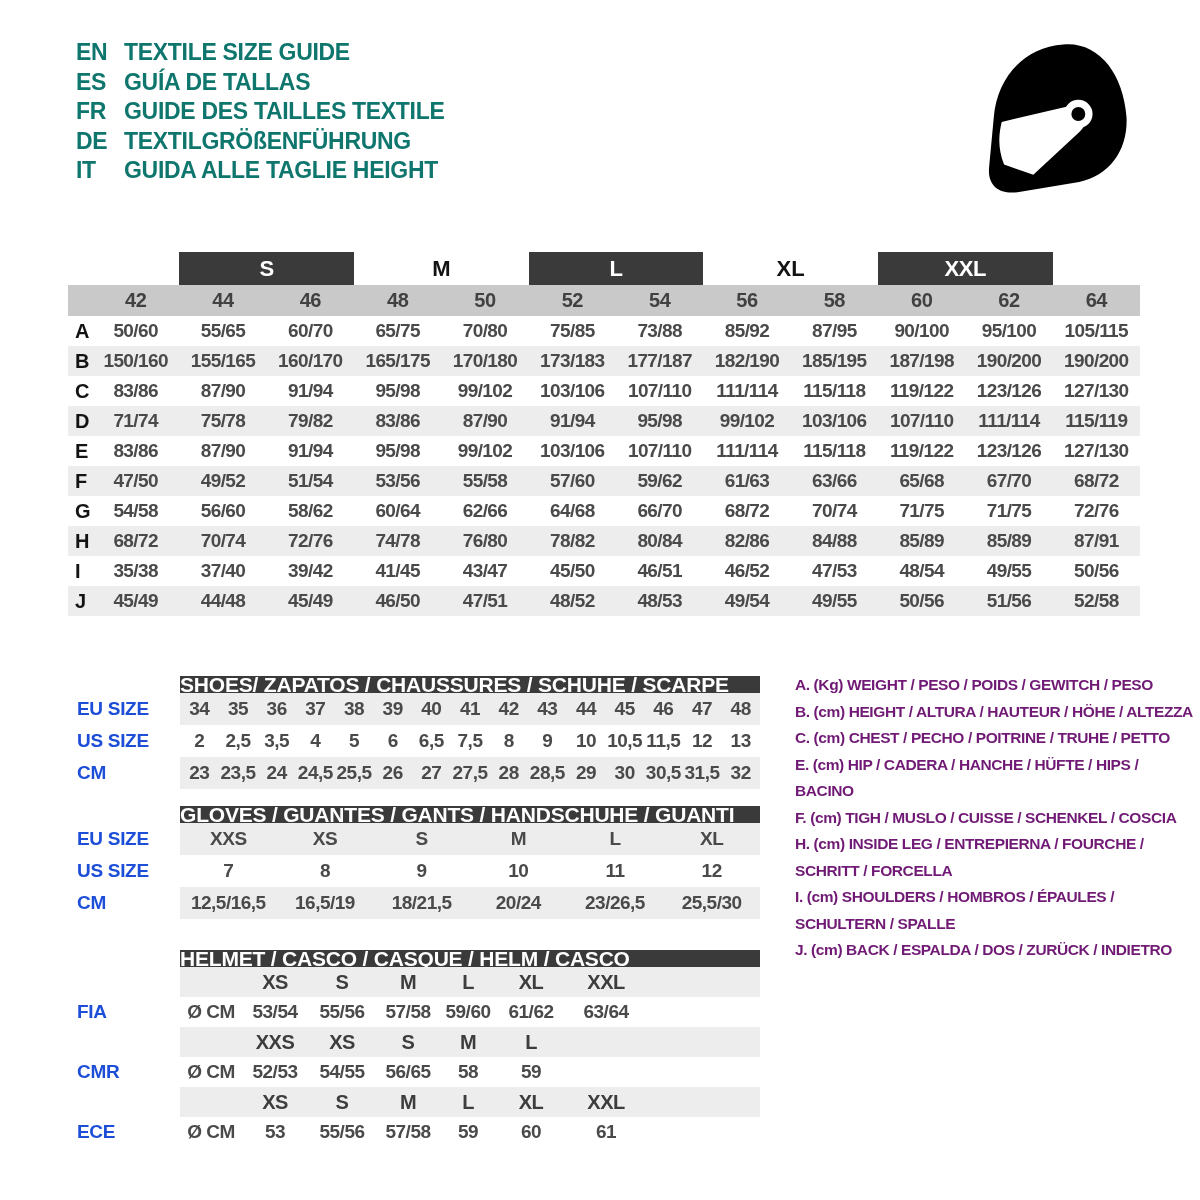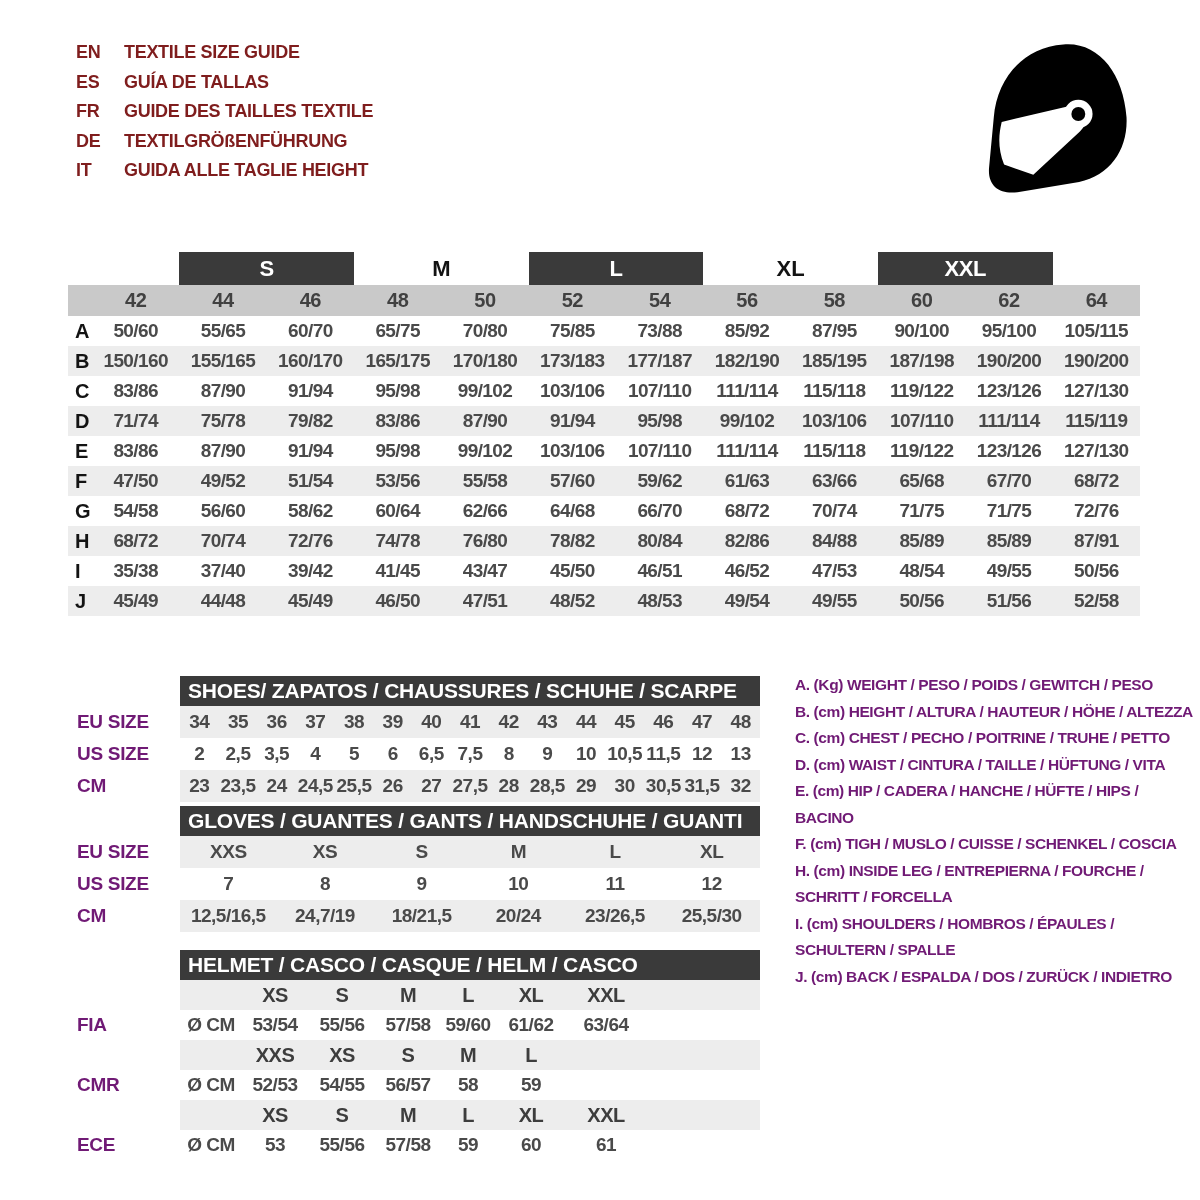--- a/index.html
+++ b/index.html
@@ -1,22 +1,22 @@
 <!DOCTYPE html>
 <html><head>
 <meta charset="utf-8">
 <style>
   html,body{margin:0;padding:0;background:#fff;}
   .page{position:relative;width:1200px;height:1200px;background:#fff;overflow:hidden;
         font-family:"Liberation Sans","DejaVu Sans",sans-serif;font-weight:700;font-stretch:condensed;}
 
   
   .langs{position:absolute;left:76px;top:38px;}
-  .lang-row{display:grid;grid-template-columns:48px auto;font-size:18px;line-height:29.5px;
-            color:#7f1d1d;letter-spacing:-0.3px;}
+  .lang-row{display:grid;grid-template-columns:48px auto;font-size:23px;line-height:29.5px;
+            color:#0f766e;letter-spacing:-0.3px;}
 
   
   .helmet-icon{position:absolute;left:978px;top:30px;width:158px;height:168px;}
 
   
   .main-table{position:absolute;left:68px;top:252px;width:1072px;}
   .grid12{display:grid;grid-template-columns:24px repeat(12,1fr);}
   .band-row{height:33px;}
   .band-box{background:#3a3a3a;color:#fff;display:flex;align-items:center;justify-content:center;font-size:22px;letter-spacing:-0.3px;}
   .band-plain{color:#131313;display:flex;align-items:center;justify-content:center;font-size:22px;}
@@ -26,32 +26,32 @@
   .data-row{height:30px;}
   .data-row.stripe{background:#ededed;}
   .cell{display:flex;align-items:center;justify-content:center;font-size:19px;color:#4a4a4a;letter-spacing:-0.6px;}
   .row-letter{display:flex;align-items:center;font-size:20px;color:#131313;padding-left:7px;}
 
   
   .section{position:absolute;left:180px;width:580px;}
   #shoes-section{top:676px;}
   #gloves-section{top:806px;}
   #helmet-section{top:950px;}
-  .section-header{height:30px;background:#3a3a3a;color:#fff;display:flex;align-items:center;
-                  font-size:21px;padding-left:8px;letter-spacing:-0.2px;}
+  .section-header{height:17px;background:#3a3a3a;color:#fff;display:flex;align-items:center;
+                  font-size:21px;padding-left:0;letter-spacing:-0.2px;}
   .srow{position:relative;height:32px;display:grid;align-items:center;}
   #helmet-section .srow{height:30px;}
   .srow.stripe{background:#ededed;}
   .shoes-grid{grid-template-columns:repeat(15,1fr);}
   .gloves-grid{grid-template-columns:repeat(6,1fr);}
   .helmet-grid{grid-template-columns:62px 66px 68px 64px 56px 70px 80px 1fr;}
   .scell{text-align:center;font-size:19px;color:#4a4a4a;letter-spacing:-0.5px;}
   .scell.size-cell{color:#3d3d3d;font-size:20px;}
   .helmet-grid .scell:first-child{text-align:left;padding-left:5px;}
-  .side-label{position:absolute;left:-103px;width:98px;font-size:19px;color:#701a75;letter-spacing:-0.3px;}
+  .side-label{position:absolute;left:-103px;width:98px;font-size:19px;color:#1d4ed8;letter-spacing:-0.3px;}
 
   
   .legend{position:absolute;left:795px;top:672px;width:400px;font-size:15.5px;line-height:26.5px;
           color:#701a75;letter-spacing:-0.4px;}
 </style>
 </head>
 <body>
 
 <div class="page">
 
@@ -341,21 +341,21 @@
           <div class="scell">7</div>
           <div class="scell">8</div>
           <div class="scell">9</div>
           <div class="scell">10</div>
           <div class="scell">11</div>
           <div class="scell">12</div>
         </div>
         <div class="srow gloves-grid stripe">
           <span class="side-label">CM</span>
           <div class="scell">12,5/16,5</div>
-          <div class="scell">24,7/19</div>
+          <div class="scell">16,5/19</div>
           <div class="scell">18/21,5</div>
           <div class="scell">20/24</div>
           <div class="scell">23/26,5</div>
           <div class="scell">25,5/30</div>
         </div>
       </div>
   </div>
 
   <div class="section" id="helmet-section">
     <div class="section-header">HELMET / CASCO / CASQUE / HELM / CASCO</div>
@@ -386,21 +386,21 @@
           <div class="scell size-cell">S</div>
           <div class="scell size-cell">M</div>
           <div class="scell size-cell">L</div>
           <div class="scell size-cell"></div>
         </div>
         <div class="srow helmet-grid">
           <span class="side-label">CMR</span>
           <div class="scell">Ø CM</div>
           <div class="scell">52/53</div>
           <div class="scell">54/55</div>
-          <div class="scell">56/57</div>
+          <div class="scell">56/65</div>
           <div class="scell">58</div>
           <div class="scell">59</div>
           <div class="scell"></div>
         </div>
         <div class="srow helmet-grid stripe">
           <div class="scell size-cell"></div>
           <div class="scell size-cell">XS</div>
           <div class="scell size-cell">S</div>
           <div class="scell size-cell">M</div>
           <div class="scell size-cell">L</div>
@@ -417,21 +417,20 @@
           <div class="scell">60</div>
           <div class="scell">61</div>
         </div>
       </div>
   </div>
 
   <div class="legend">
       <div class="legend-item">A. (Kg) WEIGHT / PESO / POIDS / GEWITCH / PESO</div>
       <div class="legend-item">B. (cm) HEIGHT / ALTURA / HAUTEUR / HÖHE / ALTEZZA</div>
       <div class="legend-item">C. (cm) CHEST / PECHO / POITRINE / TRUHE / PETTO</div>
-      <div class="legend-item">D. (cm) WAIST / CINTURA / TAILLE / HÜFTUNG / VITA</div>
       <div class="legend-item">E. (cm) HIP / CADERA / HANCHE / HÜFTE / HIPS / BACINO</div>
       <div class="legend-item">F. (cm) TIGH / MUSLO / CUISSE / SCHENKEL / COSCIA</div>
       <div class="legend-item">H. (cm) INSIDE LEG / ENTREPIERNA / FOURCHE / SCHRITT / FORCELLA</div>
       <div class="legend-item">I. (cm) SHOULDERS / HOMBROS / ÉPAULES / SCHULTERN / SPALLE</div>
       <div class="legend-item">J. (cm) BACK / ESPALDA / DOS / ZURÜCK / INDIETRO</div>
     </div>
 
 </div>
 
 </body></html>

